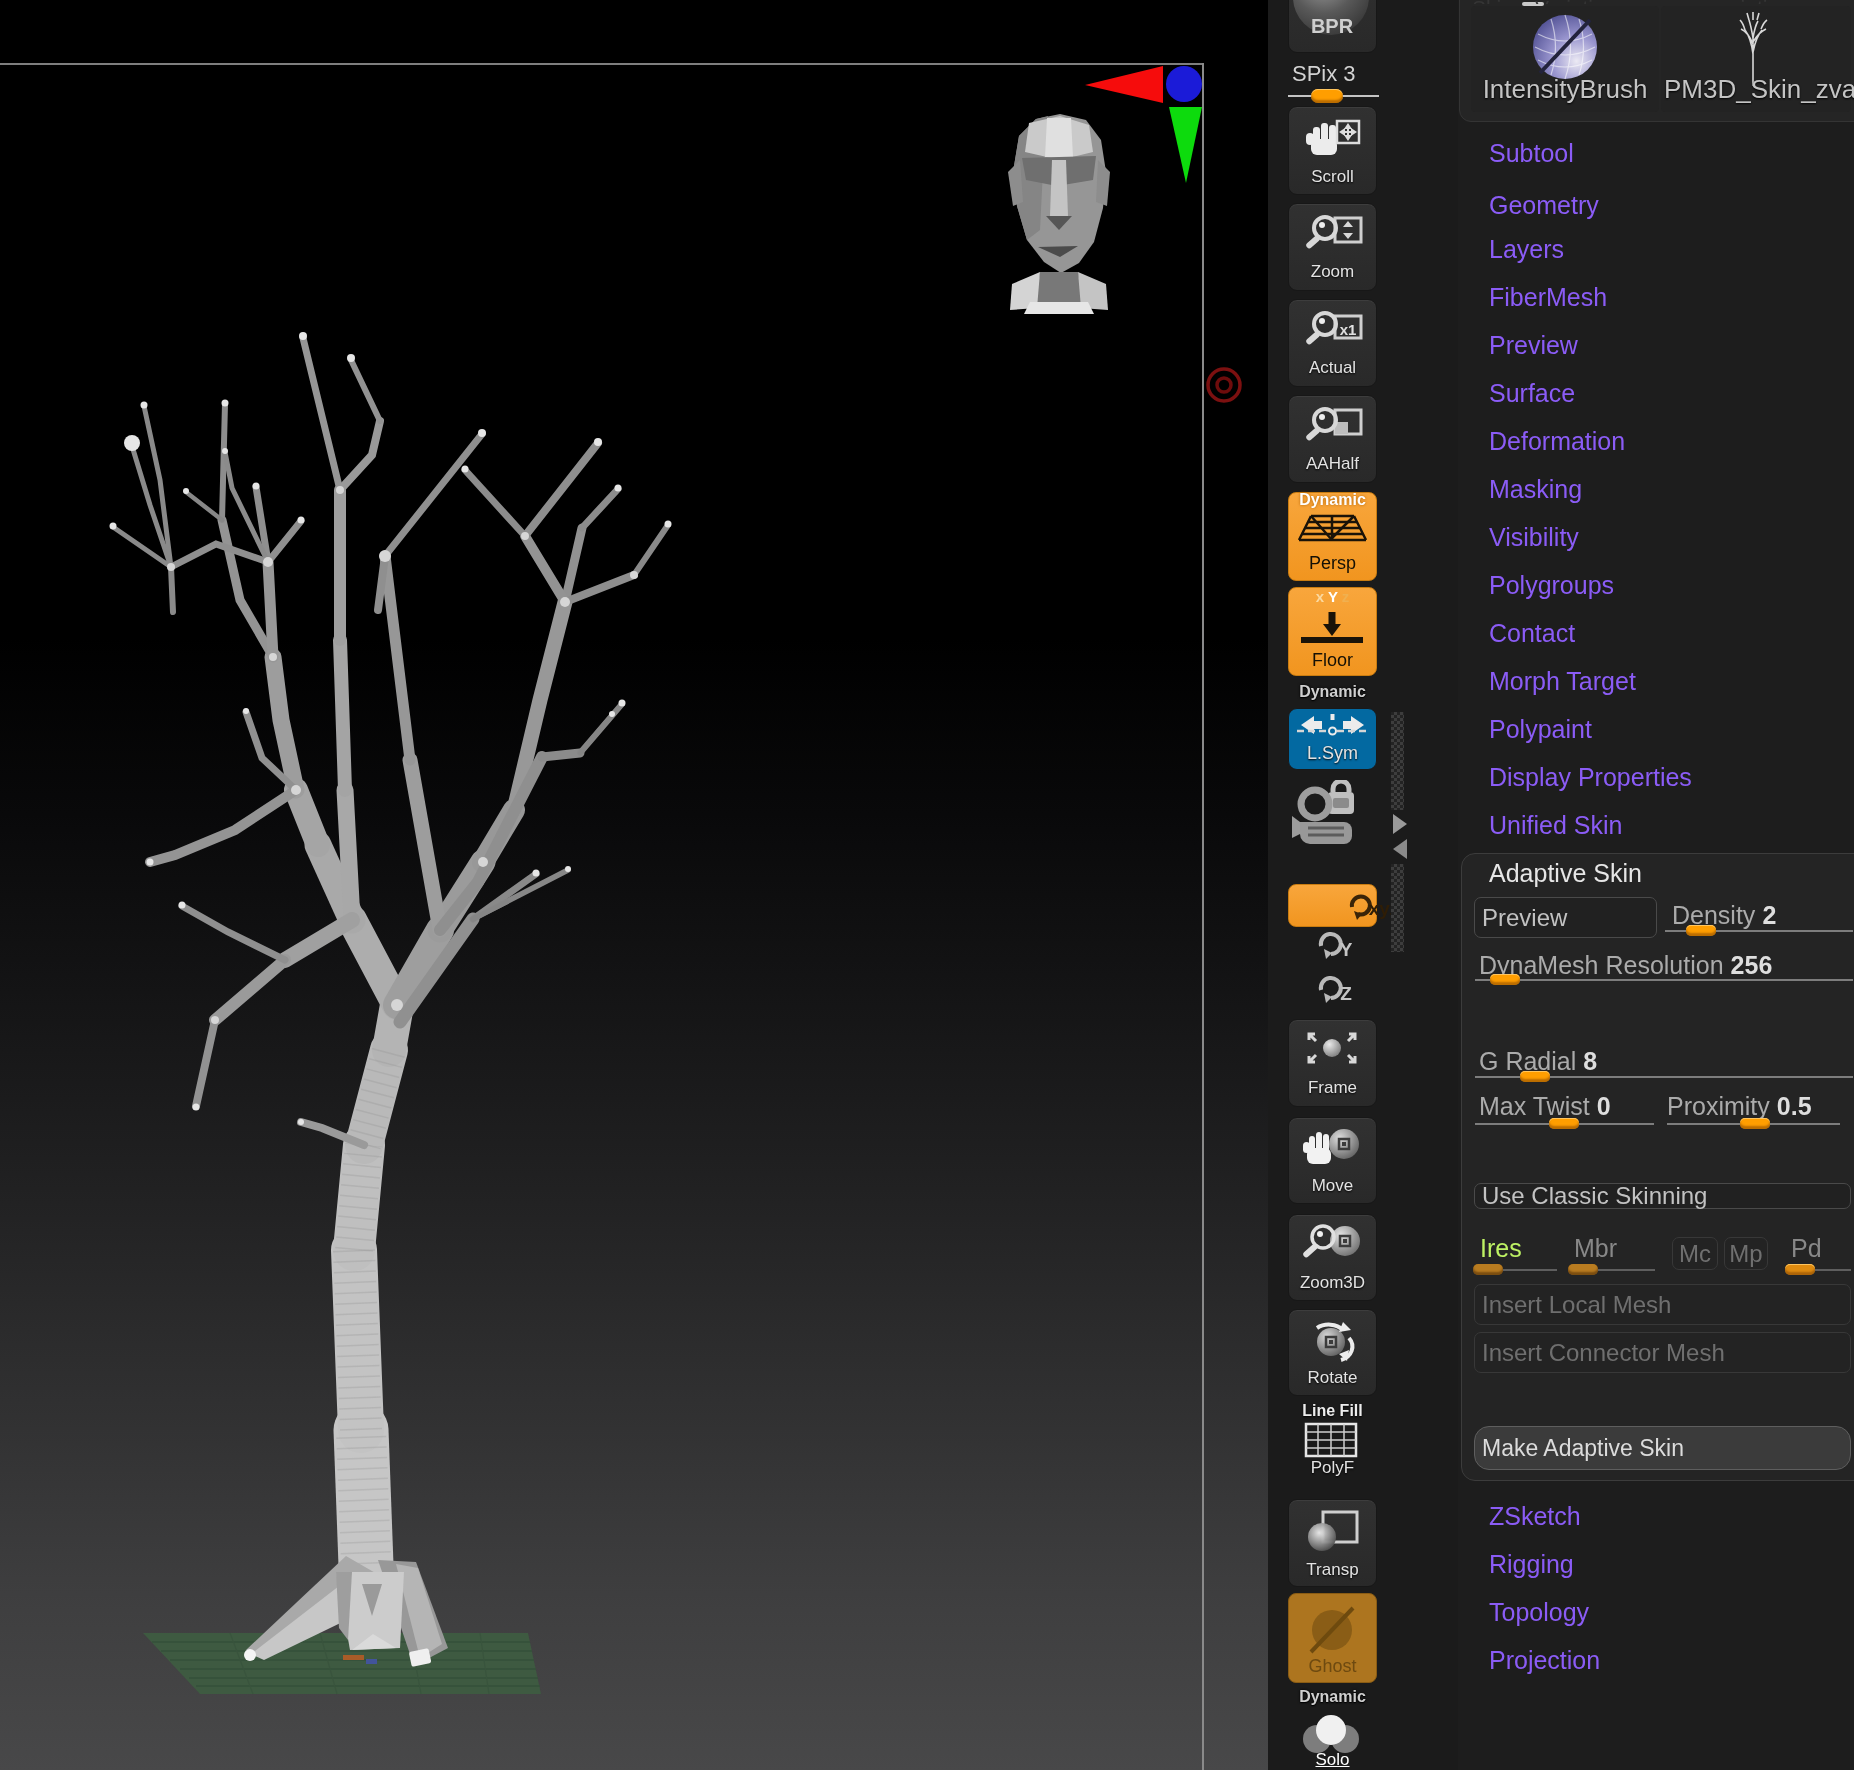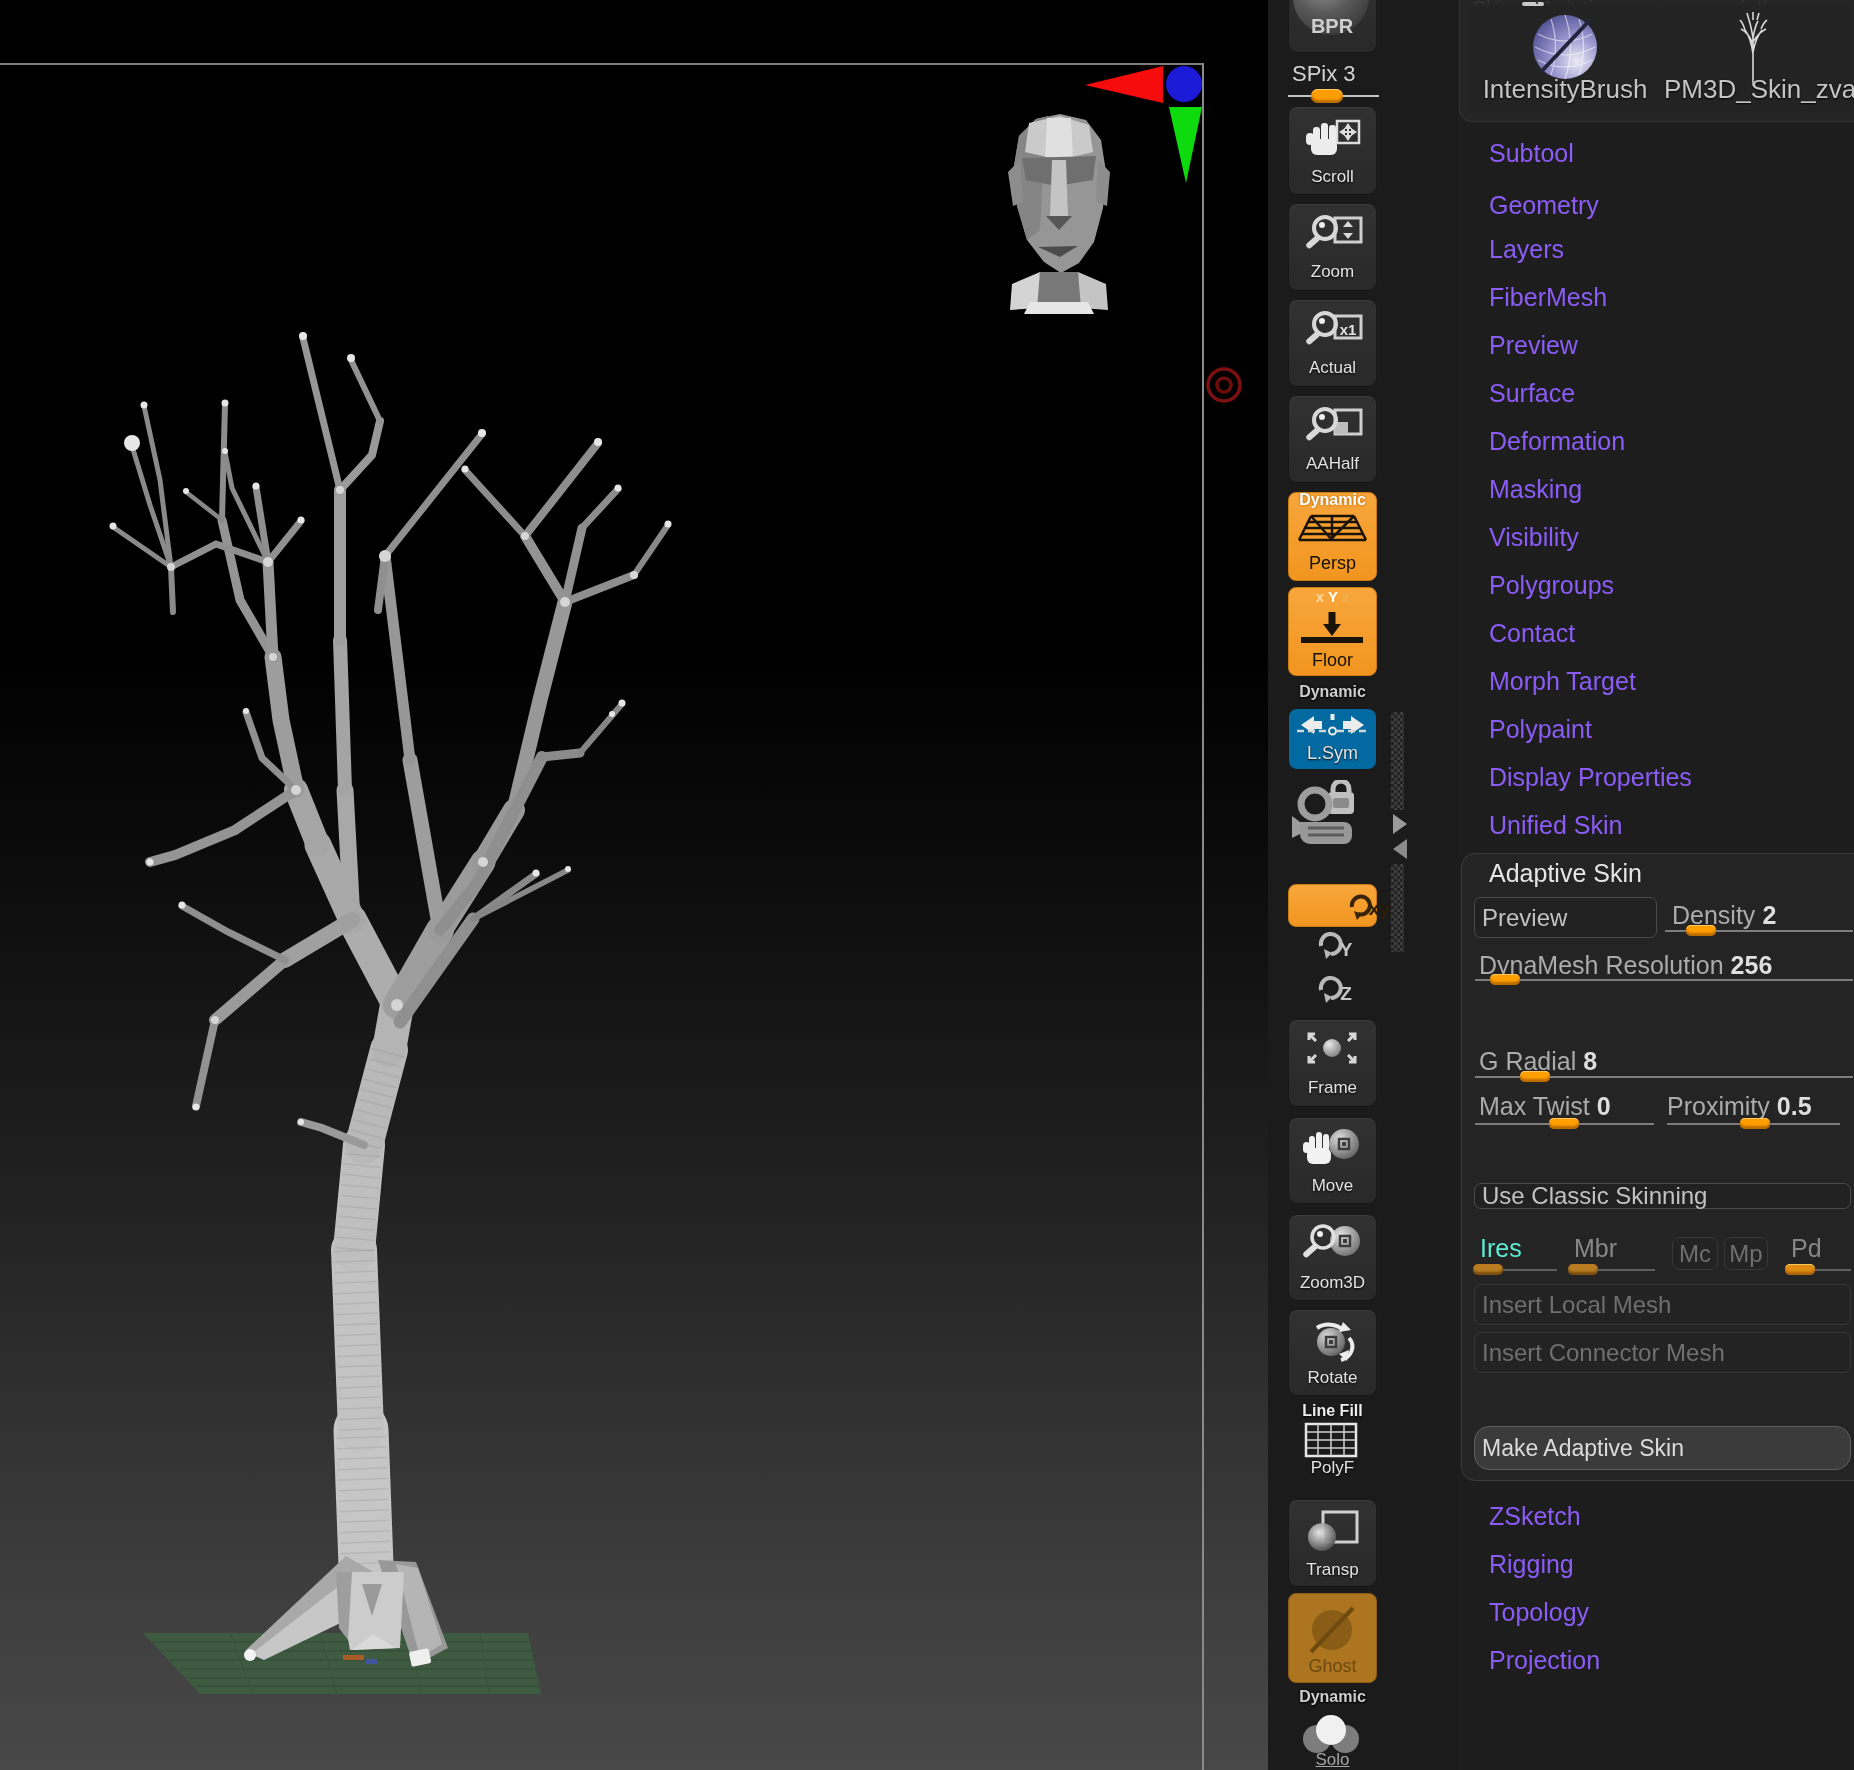--- a/index.html
+++ b/index.html
@@ -461,21 +461,21 @@
       </svg>
       <div class="lbl" style="top:62px;color:#6e4a10;">Ghost</div>
     </div>
     <div class="dyn" style="left:0px;top:1688px;">Dynamic</div>
 
     <svg width="89" height="44" style="position:absolute;left:20px;top:1710px" viewBox="0 0 89 44">
       <circle cx="29" cy="29" r="14" fill="#7d7d7d"></circle>
       <circle cx="57" cy="29" r="14" fill="#7d7d7d"></circle>
       <circle cx="43" cy="20" r="15" fill="#f0f0f0"></circle>
     </svg>
-    <div style="position:absolute;left:20px;top:1750px;width:89px;text-align:center;font-size:17px;color:#a3a3a3;text-decoration:underline;">Solo</div>
+    <div style="position:absolute;left:20px;top:1750px;width:89px;text-align:center;font-size:17px;color:#ffffff;text-decoration:underline;">Solo</div>
 
     <div style="position:absolute;left:123px;top:712px;width:13px;height:98px;background:repeating-conic-gradient(#3d3d3d 0% 25%,#232323 0% 50%);background-size:6px 6px;"></div>
     <div style="position:absolute;left:123px;top:864px;width:13px;height:88px;background:repeating-conic-gradient(#3d3d3d 0% 25%,#232323 0% 50%);background-size:6px 6px;"></div>
     <svg width="20" height="50" style="position:absolute;left:122px;top:812px" viewBox="0 0 20 50">
       <path d="M3 2 L17 12 L3 22 Z" fill="#9a9a9a"></path>
       <path d="M17 27 L3 37 L17 47 Z" fill="#8a8a8a"></path>
     </svg>
   </div>
   <div id="panel">
 
@@ -540,21 +540,21 @@
     <div class="knob" style="left:62px;top:1071px;"></div>
     <div class="slab" style="left:21px;top:1091px;">Max Twist<b>0</b></div>
     <div class="track" style="left:17px;top:1123px;width:179px;"></div>
     <div class="knob" style="left:91px;top:1118px;"></div>
     <div class="slab" style="left:209px;top:1091px;">Proximity<b>0.5</b></div>
     <div class="track" style="left:209px;top:1123px;width:173px;"></div>
     <div class="knob" style="left:282px;top:1118px;"></div>
     <div class="pbtn" style="left:16px;top:1183px;width:377px;height:26px;">
         <span>Use Classic Skinning</span>
       </div>
-    <div class="slab" style="left:22px;top:1233px;color:#5eead4;">Ires</div>
+    <div class="slab" style="left:22px;top:1233px;color:#bef264;">Ires</div>
     <div class="track" style="left:15px;top:1269px;width:84px;background:#5e5e5e;"></div>
     <div class="knobdim" style="left:15px;top:1264px;"></div>
     <div class="slab" style="left:116px;top:1233px;color:#888;">Mbr</div>
     <div class="track" style="left:110px;top:1269px;width:87px;background:#5e5e5e;"></div>
     <div class="knobdim" style="left:110px;top:1264px;"></div>
     <div class="dbtn" style="left:214px;top:1237px;width:46px;height:33px;">
         <span style="left:50%;transform:translate(-50%,-50%);">Mc</span>
       </div>
     <div class="dbtn" style="left:266px;top:1237px;width:44px;height:33px;">
         <span style="left:50%;transform:translate(-50%,-50%);">Mp</span>

